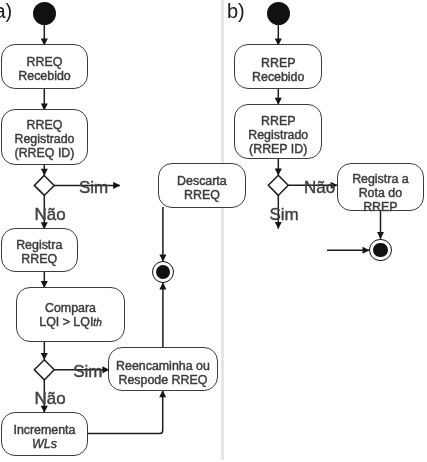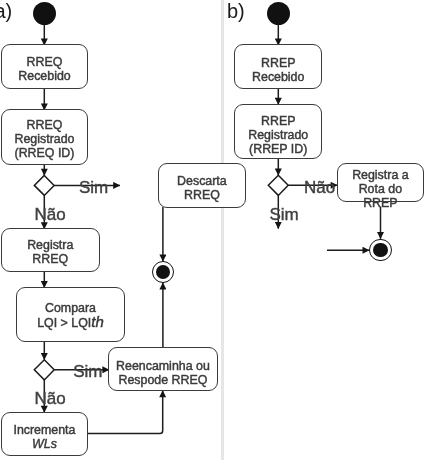--- a/index.html
+++ b/index.html
@@ -5,27 +5,27 @@
 <style>
   html,body{margin:0;padding:0;background:#ffffff;}
   body{width:427px;height:462px;overflow:hidden;-webkit-font-smoothing:antialiased;
        font-family:"Liberation Sans",sans-serif;color:#3b3b3b;}
   #canvas{position:relative;width:427px;height:462px;background:#fff;
          transform:translateZ(0);}
   svg.edges{position:absolute;left:0;top:0;width:427px;height:462px;overflow:visible;}
   .panel-label{position:absolute;font-size:20px;color:#1a1a1a;line-height:1;white-space:nowrap;
                transform:translateZ(0);}
   .node{position:absolute;box-sizing:border-box;border:1.5px solid #3b3b3b;background:#fff;
-        border-radius:9px;display:flex;align-items:center;justify-content:center;text-align:center;}
+        border-radius:14px;display:flex;align-items:center;justify-content:center;text-align:center;}
   .node .txt{font-size:12.4px;line-height:14px;color:#3b3b3b;white-space:pre-line;
              position:relative;top:2.8px;transform:translateZ(0);
              -webkit-text-stroke:0.45px #3b3b3b;}
   .divider{position:absolute;background:#e6e6e6;}
   .i{font-style:italic;}
-  .i.sm{font-size:15px;}
+  .i.sm{font-size:10px;}
   .initial-node{position:absolute;border-radius:50%;background:#111;}
   .final-node{position:absolute;box-sizing:border-box;border-radius:50%;
               border:1.7px solid #111;background:#fff;}
   .final-node::after{content:"";position:absolute;left:3.1px;top:3.1px;right:3.1px;bottom:3.1px;
               border-radius:50%;background:#111;}
   .edge-label{position:absolute;font-size:17px;line-height:11px;color:#404040;white-space:nowrap;
               transform:translateZ(0);-webkit-text-stroke:0.4px #404040;}
 </style>
 </head>
 <body>
@@ -83,21 +83,21 @@
     <div class="txt" style="top:2.2px;">RREQ
 Registrado
 (RREQ ID)</div>
   </div>
 
   <div class="node" style="left:119.15px;top:163.05px;width:87.5px;height:44.6px;margin-left:39px;">
     <div class="txt" style="top:2.4px;">Descarta
 RREQ</div>
   </div>
 
-  <div class="node" style="left:0.75px;top:228.25px;width:99px;height:43.8px;">
+  <div class="node" style="left:0.75px;top:228.25px;width:77px;height:43.8px;">
     <div class="txt" style="top:2.1px;">Registra
 RREQ</div>
   </div>
 
   <div class="node" style="left:16px;top:287.05px;width:109px;height:54.9px;">
     <div class="txt" style="top:0.9px;"><span>Compara
 LQI &gt; LQI</span><span class="i sm">th</span></div>
   </div>
 
   <div class="node" style="left:0.75px;top:411.75px;width:87.4px;height:43.8px;">
@@ -123,21 +123,21 @@
     <div class="txt" style="top:2.9px;">RREP
 Recebido</div>
   </div>
 
   <div class="node" style="left:234.45px;top:103.75px;width:87.6px;height:55.6px;">
     <div class="txt" style="top:3.5px;">RREP
 Registrado
 (RREP ID)</div>
   </div>
 
-  <div class="node" style="left:336.65px;top:162.95px;width:87.5px;height:39px;">
+  <div class="node" style="left:336.65px;top:162.95px;width:87.5px;height:48px;">
     <div class="txt" style="top:6.1px;">Registra a
 Rota do
 RREP</div>
   </div>
 
 
   <div class="final-node" style="left:369.3px;top:238.8px;width:22.5px;height:22.5px;"></div>
 
   <div class="edge-label" style="left:304px;top:182.2px;">Não</div>
   <div class="edge-label" style="left:269.5px;top:209.2px;">Sim</div>

